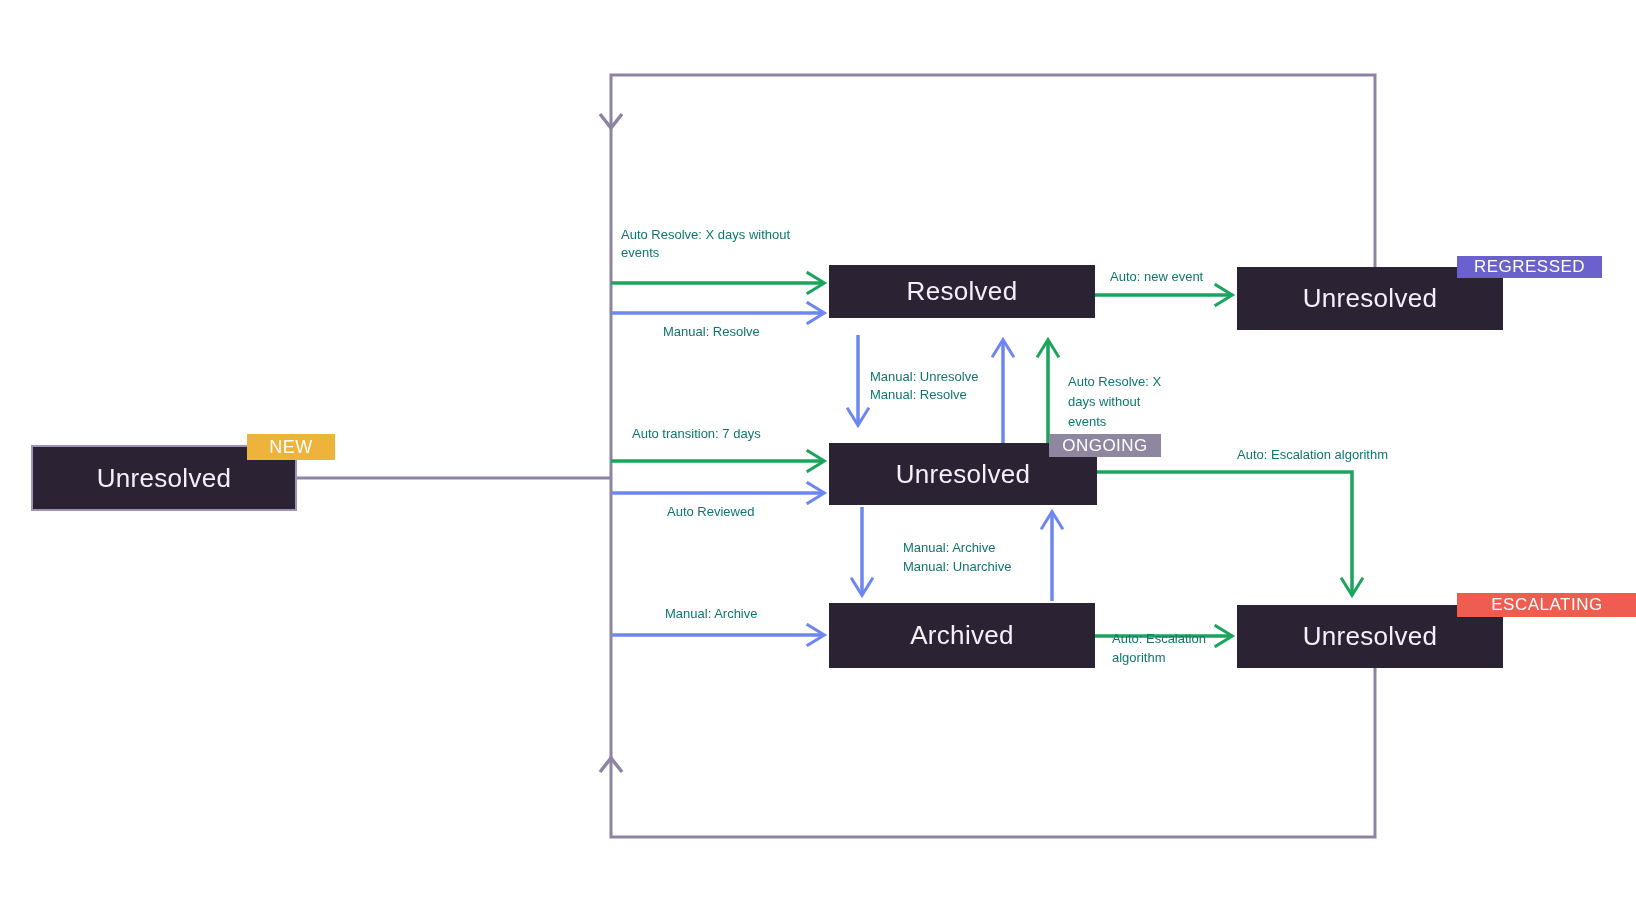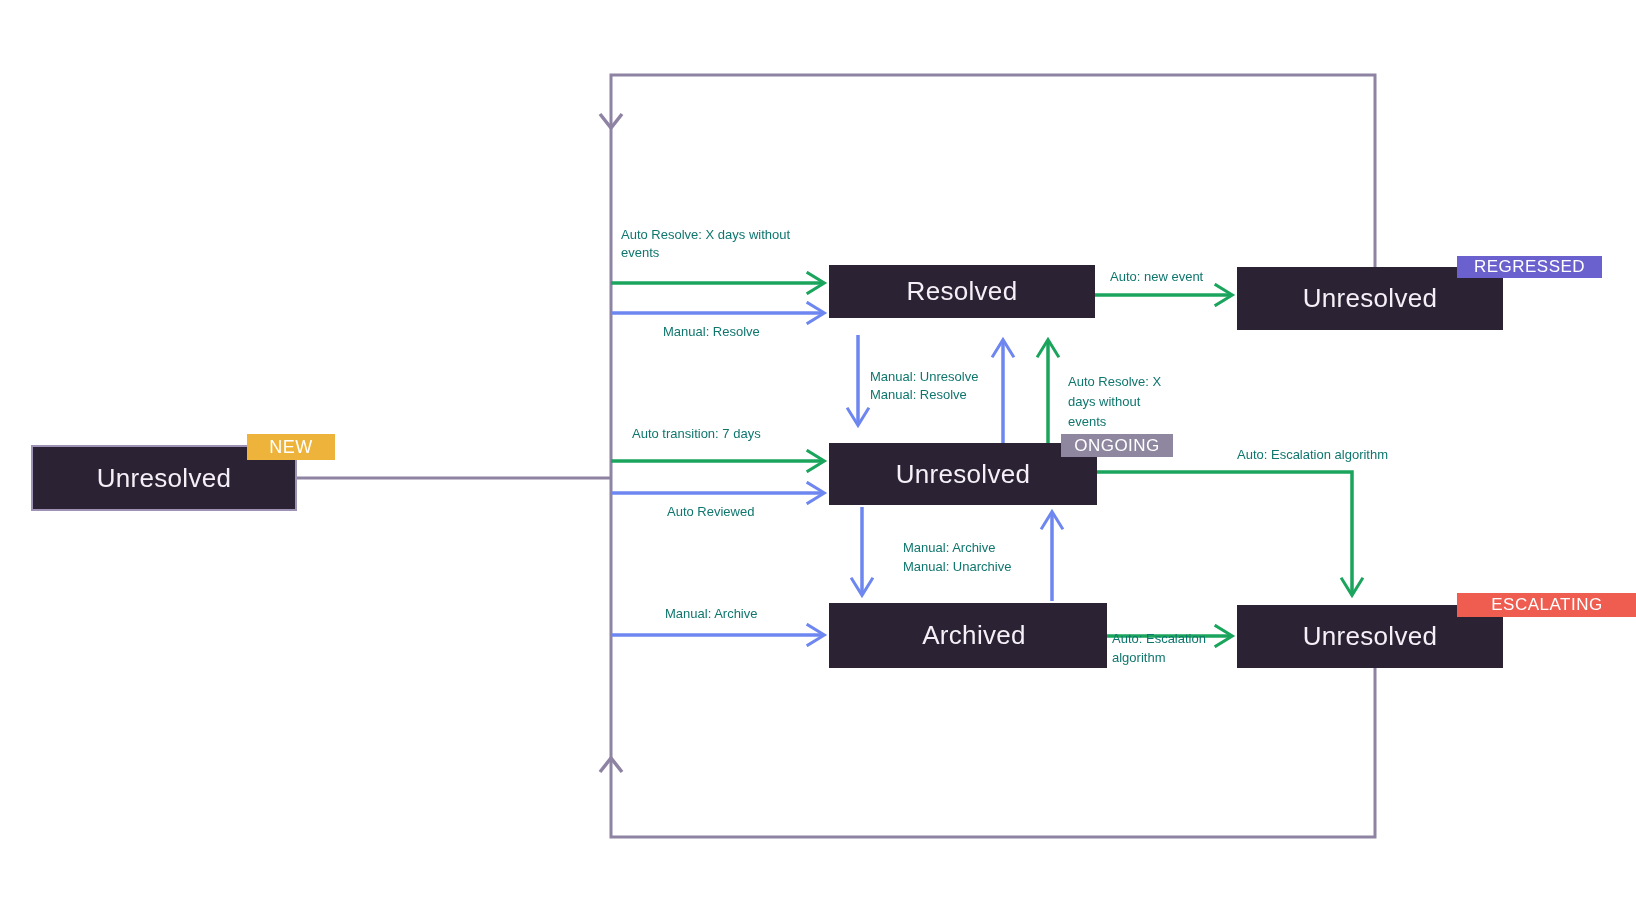--- a/index.html
+++ b/index.html
@@ -22,33 +22,33 @@
   .node.outlined{border:2px solid #9f93b5;box-sizing:border-box;}
   .badge{
     position:absolute;
     color:#ffffff;
     display:flex;align-items:center;justify-content:center;
     letter-spacing:.5px;
     text-align:center;
   }
   .badge-new{left:247px;top:434px;width:88px;height:26px;font-size:18px;background:var(--badge_new,#edb33a);}
   .badge-regressed{left:1457px;top:256px;width:145px;height:22px;font-size:17px;background:var(--badge_regressed,#6a60ce);}
-  .badge-ongoing{left:1049px;top:434px;width:112px;height:23px;font-size:17px;background:var(--badge_ongoing,#8f87a0);margin-left:12px;}
+  .badge-ongoing{left:1049px;top:434px;width:112px;height:23px;font-size:17px;background:var(--badge_ongoing,#8f87a0);}
   .badge-escalating{left:1457px;top:593px;width:180px;height:24px;font-size:17px;background:var(--badge_escalating,#ee5d50);}
   .edge-label{
     position:absolute;
     color:#0f766e;
     font-size:13px;line-height:18px;
     white-space:pre-line;
   }
   .node-new{left:31px;top:445px;width:266px;height:66px;}
   .node-resolved{left:829px;top:265px;width:266px;height:53px;}
   .node-regressed{left:1237px;top:267px;width:266px;height:63px;}
   .node-ongoing{left:829px;top:443px;width:268px;height:62px;}
-  .node-archived{left:829px;top:603px;width:266px;height:65px;padding-left:12px;}
+  .node-archived{left:829px;top:603px;width:266px;height:65px;}
   .node-escalating{left:1237px;top:605px;width:266px;height:63px;}
 
   .lbl-auto-resolve-new{left:621px;top:226px;}
   .lbl-manual-resolve-new{left:663px;top:323px;}
   .lbl-auto-new-event{left:1110px;top:268px;}
   .lbl-manual-unresolve{left:870px;top:368px;}
   .lbl-auto-resolve-ongoing{left:1068px;top:352px;line-height:20px;margin-top:20px;}
   .lbl-auto-transition{left:632px;top:425px;}
   .lbl-mark-reviewed{left:667px;top:503px;}
   .lbl-auto-escalation-ongoing{left:1237px;top:446px;}

